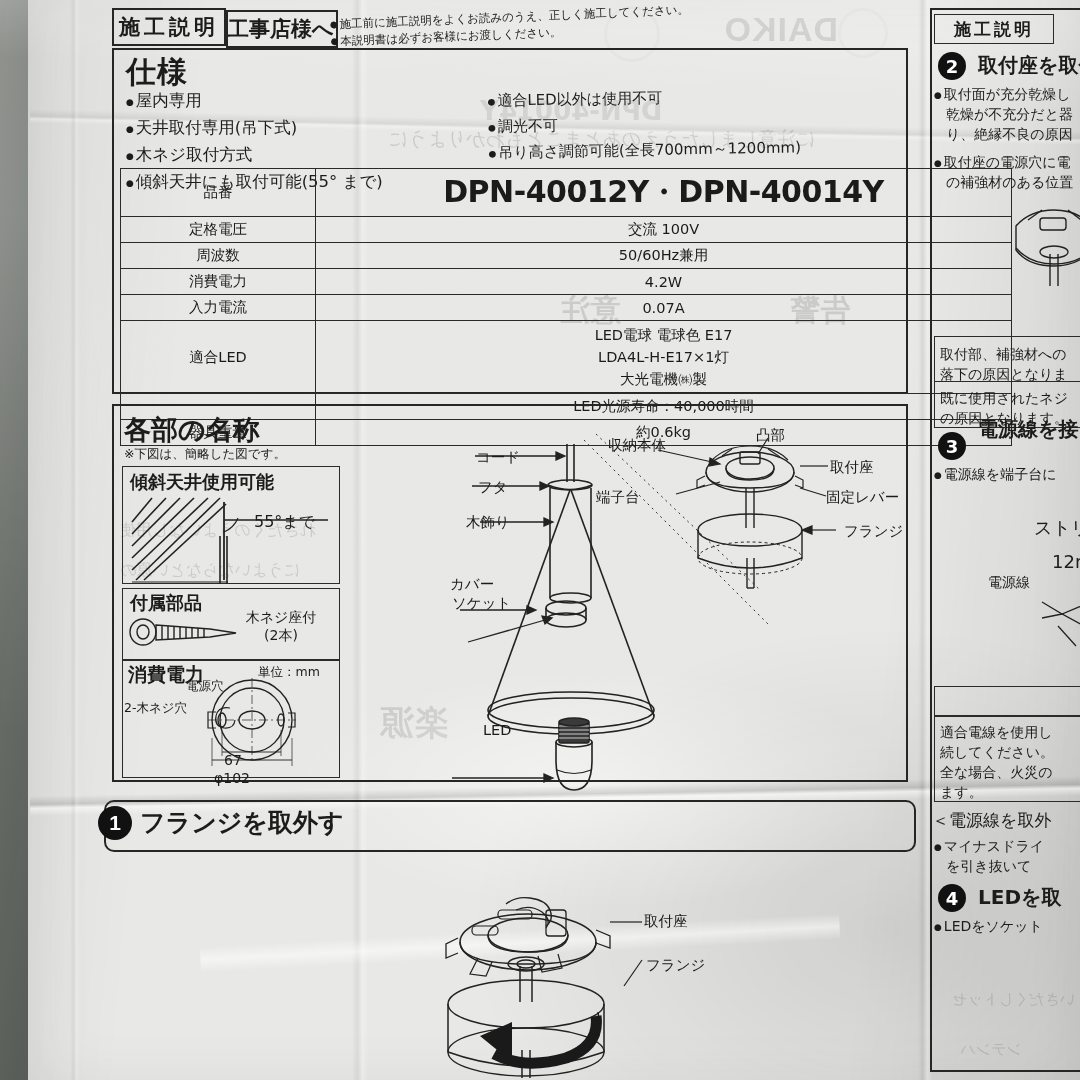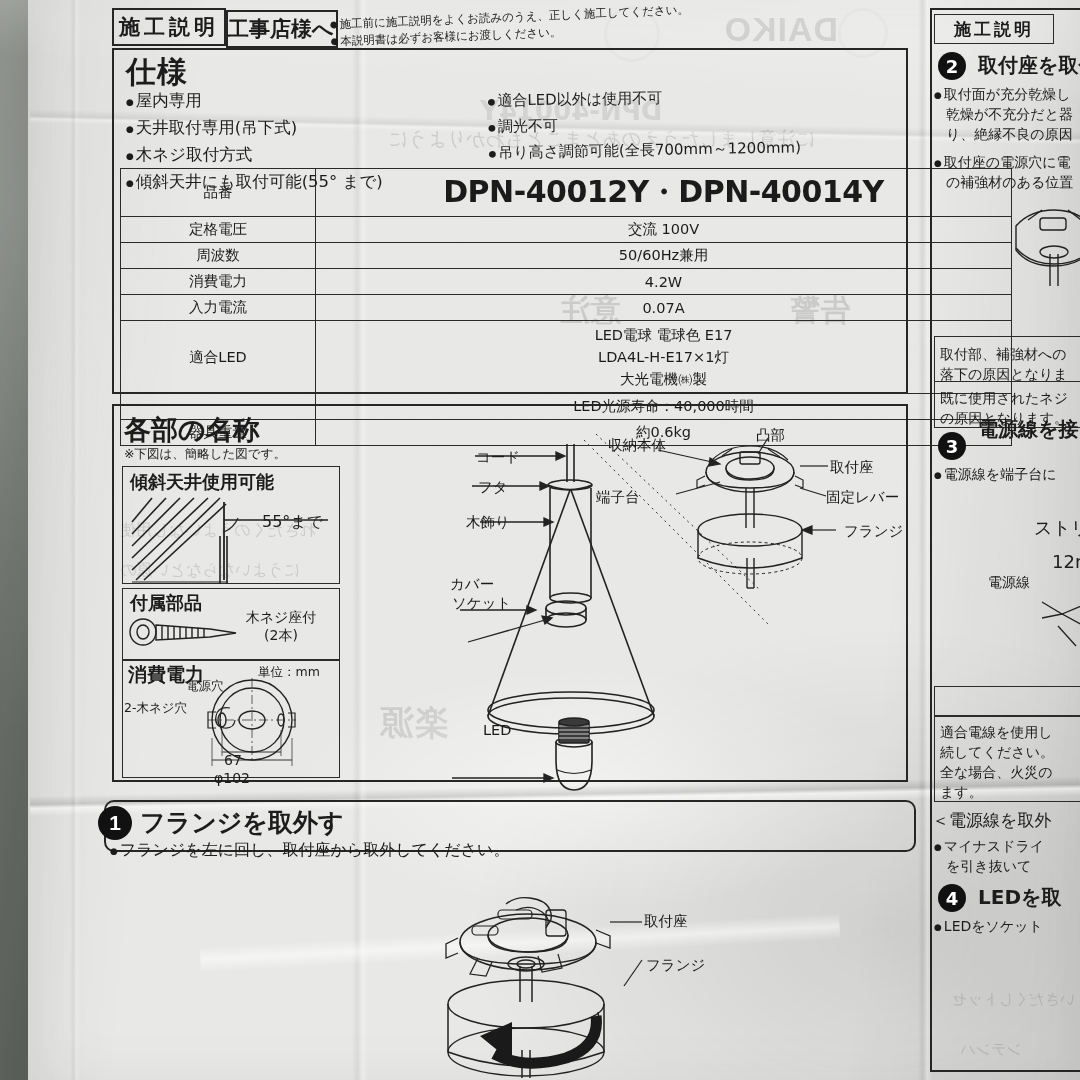--- a/index.html
+++ b/index.html
@@ -73,21 +73,21 @@
   #tbl td.lab{width:186px;}
   .modelcell{font-size:30px;font-weight:bold;letter-spacing:-.5px;}
 
   
   #partsbox{left:112px;top:404px;width:796px;height:378px;}
   #partsttl{left:124px;top:412px;font-size:27px;font-weight:bold;}
   #partssub{left:124px;top:446px;font-size:12.5px;}
 
   #slopebox{left:122px;top:466px;width:218px;height:118px;}
   #slopettl{left:130px;top:470px;font-size:18px;font-weight:bold;}
-  #slopeval{left:262px;top:512px;font-size:16px;}
+  #slopeval{left:254px;top:512px;font-size:16px;}
 
   #accbox{left:122px;top:588px;width:218px;height:72px;}
   #accttl{left:130px;top:591px;font-size:18px;font-weight:bold;}
   #acclab{left:226px;top:608px;font-size:14px;text-align:center;width:110px;line-height:18px;}
 
   #dimbox{left:122px;top:660px;width:218px;height:118px;}
   #dimttl{left:128px;top:662px;font-size:19px;font-weight:bold;}
   #dimunit{left:258px;top:664px;font-size:12.5px;}
   #dimhole{left:186px;top:678px;font-size:12.5px;}
   #dimscrew{left:124px;top:700px;font-size:12.5px;}
@@ -383,21 +383,20 @@
   <div class="lbl jp" style="left:608px;top:436px;">収納本体</div>
   <div class="lbl jp" style="left:756px;top:426px;">凸部</div>
   <div class="lbl jp" style="left:830px;top:458px;">取付座</div>
   <div class="lbl jp" style="left:596px;top:488px;">端子台</div>
   <div class="lbl jp" style="left:826px;top:488px;">固定レバー</div>
   <div class="lbl jp" style="left:844px;top:522px;">フランジ</div>
 
   <div class="blk bdr" id="step1" style="border-radius:10px;"></div>
   <div class="blk" id="step1num">1</div>
   <div class="blk jp" id="step1ttl">フランジを取外す</div>
-  <div class="blk jp bul" id="step1body">フランジを左に回し、取付座から取外してください。</div>
 
   <svg class="blk" style="left:420px;top:880px;" width="330" height="200">
     <g stroke="#222" stroke-width="1.5" fill="none">
 
       <ellipse cx="108" cy="62" rx="68" ry="28"></ellipse>
       <path d="M40,62 q0,22 68,22 q68,0 68,-22"></path>
       <ellipse cx="108" cy="55" rx="40" ry="17"></ellipse>
       <path d="M68,55 q0,17 40,17 q40,0 40,-17"></path>
       <path d="M86,24 q10,-8 24,-6 q16,2 20,12 q4,10 -4,16" stroke-width="1.4"></path>
       <path d="M96,30 q14,-6 26,2 q10,8 4,16" stroke-width="1.2"></path>

